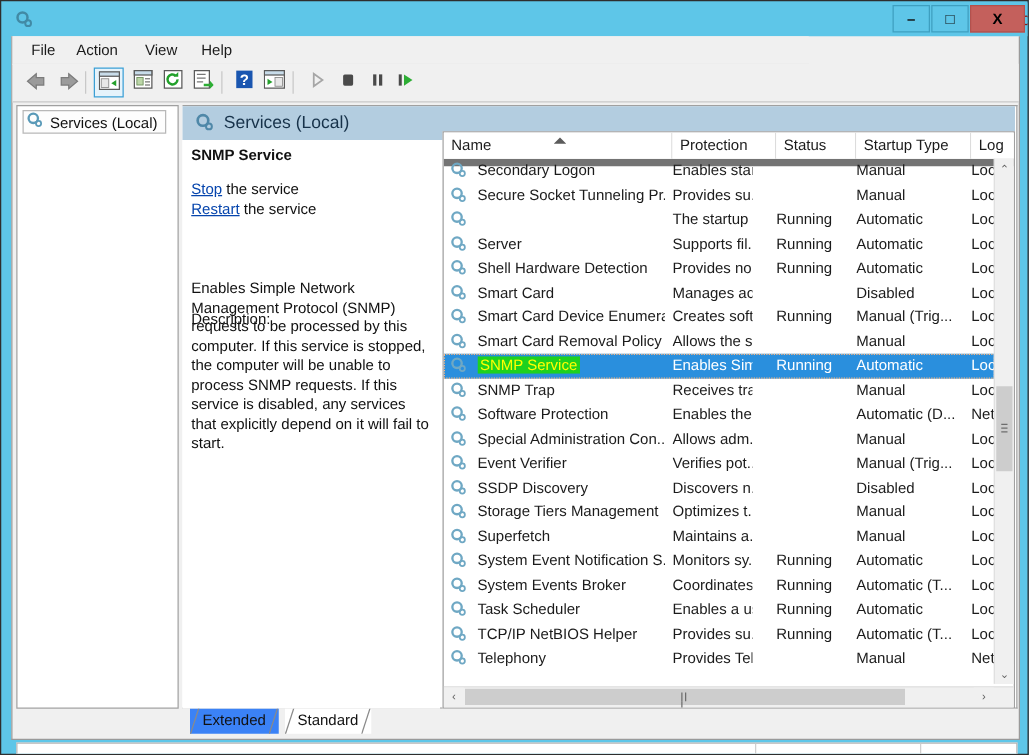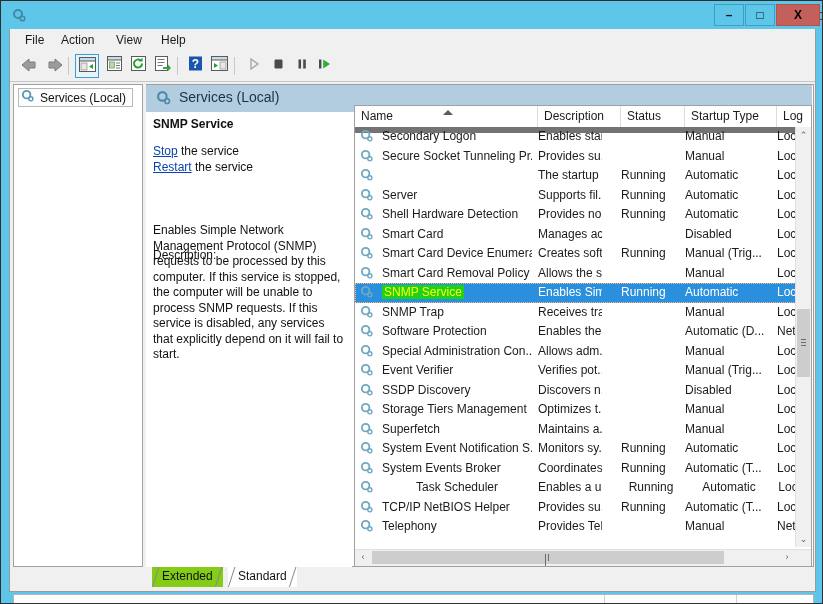--- a/index.html
+++ b/index.html
@@ -324,21 +324,21 @@
     position: absolute; left: 136px; top: 538px;
     width: 668px; height: 21px;
     background: #f0f0f0;
   }
   .tab {
     position: absolute; top: 0;
     height: 20px; line-height: 19px;
     font-size: 12px; color: #111;
     padding: 0 10px;
     cursor: default;
-    background: #84cc16;
+    background: #3b82f6;
   }
   .tab .slash-l, .tab .slash-r {
     position: absolute; top: 0;
     width: 8px; height: 20px;
     overflow: hidden;
   }
   .tab .slash-l { left: 0; }
   .tab .slash-r { right: 0; }
   .tab .slash-l::after, .tab .slash-r::after {
     content: ""; position: absolute;
@@ -509,21 +509,21 @@
         <div id="desc-body">Enables Simple Network Management Protocol (SNMP) requests to be processed by this computer. If this service is stopped, the computer will be unable to process SNMP requests. If this service is disabled, any services that explicitly depend on it will fail to start.</div>
       </div>
 
       <div id="listview">
 
         <div id="colheader">
           <div class="colh" style="left:0; width:183px">
             <span>Name</span>
             <span class="sortarrow" style="left:88px"></span>
           </div>
-          <div class="colh" style="left:183px; width:83px">Description</div>
+          <div class="colh" style="left:183px; width:83px">Protection</div>
           <div class="colh" style="left:266px; width:64px">Status</div>
           <div class="colh" style="left:330px; width:92px">Startup Type</div>
           <div class="colh" style="left:422px; width:34px; border-right:none">Log</div>
         </div>
 
         <div id="rows">
             <div class="row" style="top: 0px;">
               <span class="gear"><svg width="15" height="15" viewBox="0 0 16 16">
                   <circle cx="6" cy="6" r="4" fill="none" stroke="#6fa8c4" stroke-width="2"></circle>
                   <circle cx="10.5" cy="10.5" r="2.2" fill="none" stroke="#6fa8c4" stroke-width="1.5"></circle>
@@ -714,21 +714,21 @@
               <span class="gear"><svg width="15" height="15" viewBox="0 0 16 16">
                   <circle cx="6" cy="6" r="4" fill="none" stroke="#6fa8c4" stroke-width="2"></circle>
                   <circle cx="10.5" cy="10.5" r="2.2" fill="none" stroke="#6fa8c4" stroke-width="1.5"></circle>
                 </svg></span>
               <span class="cell name">System Events Broker</span>
               <span class="cell desc">Coordinates...</span>
               <span class="cell status">Running</span>
               <span class="cell startup">Automatic (T...</span>
               <span class="cell logon">Loc</span>
             </div>
-            <div class="row" style="top: 351px; text-align: center;">
+            <div class="row" style="top: 351px;">
               <span class="gear"><svg width="15" height="15" viewBox="0 0 16 16">
                   <circle cx="6" cy="6" r="4" fill="none" stroke="#6fa8c4" stroke-width="2"></circle>
                   <circle cx="10.5" cy="10.5" r="2.2" fill="none" stroke="#6fa8c4" stroke-width="1.5"></circle>
                 </svg></span>
               <span class="cell name">Task Scheduler</span>
               <span class="cell desc">Enables a us...</span>
               <span class="cell status">Running</span>
               <span class="cell startup">Automatic</span>
               <span class="cell logon">Loc</span>
             </div>

